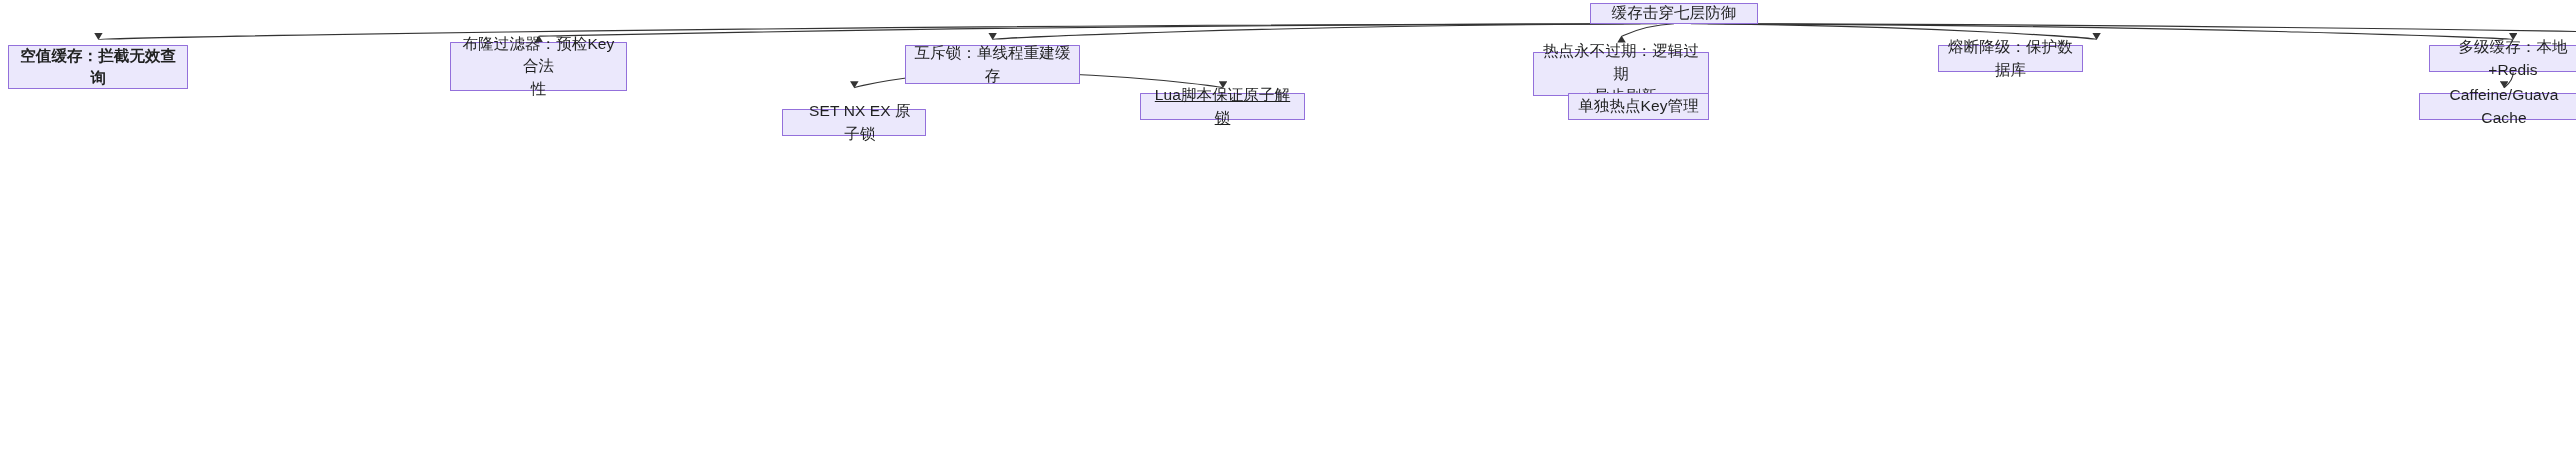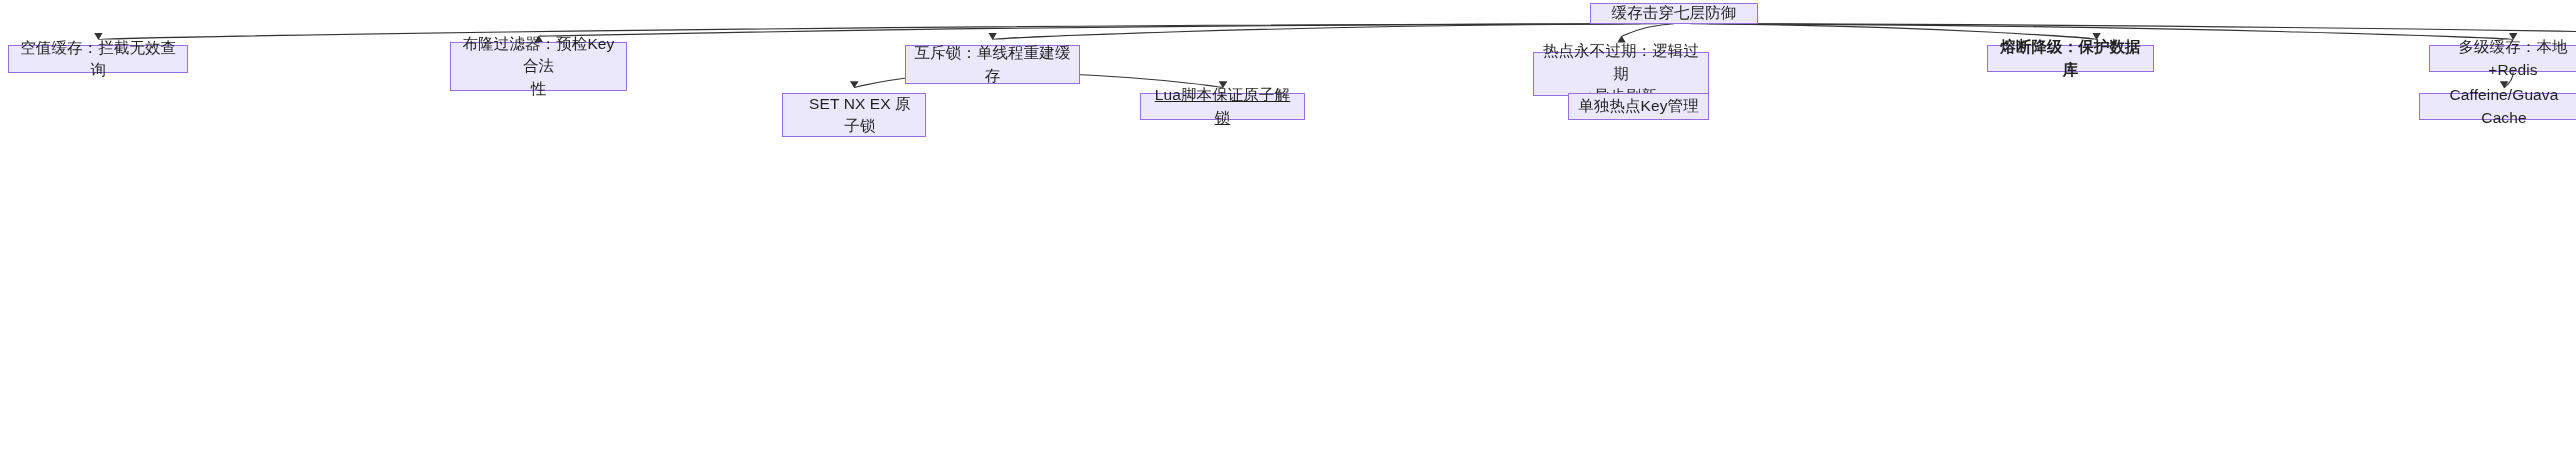--- a/index.html
+++ b/index.html
@@ -72,41 +72,41 @@
         <path d="M 3147,147 C 3167.15,149.72 3179.5,171.48 3179.5,170" fill="none" stroke="#333333" stroke-width="2.2" marker-end="url(#arrowhead)"></path>
         <path d="M 4877.5,140 C 4877.5,158.45 4860,169.52 4860,170" fill="none" stroke="#333333" stroke-width="2.2" marker-end="url(#arrowhead)"></path>
         <path d="M 5697,140 C 5734.2,143.28 5757,169.52 5757,170" fill="none" stroke="#333333" stroke-width="2.2" marker-end="url(#arrowhead)"></path>
       </g>
   </svg>
 
   <div id="node-layer">
       <div class="node" style="left: 1590px; top: 3.1px; width: 168px; height: 20.6px;">
         <span class="label">缓存击穿七层防御</span>
       </div>
-      <div class="node" style="left: 8.2px; top: 45px; width: 180px; height: 28px;">
+      <div class="node" style="left: 8.2px; top: 45px; width: 180px; height: 44px; font-weight: bold;">
         <span class="label">空值缓存：拦截无效查询</span>
       </div>
       <div class="node" style="left: 450px; top: 42px; width: 177px; height: 49px;">
         <span class="label">布隆过滤器：预检Key合法
 性</span>
       </div>
       <div class="node" style="left: 905px; top: 45px; width: 175px; height: 39px;">
         <span class="label">互斥锁：单线程重建缓存</span>
       </div>
       <div class="node" style="left: 1533px; top: 52px; width: 176px; height: 44px;">
         <span class="label">热点永不过期：逻辑过期
 +异步刷新</span>
       </div>
-      <div class="node" style="left: 1987px; top: 45px; width: 167px; height: 27px; font-weight: bold;">
+      <div class="node" style="left: 1938px; top: 45px; width: 145px; height: 27px;">
         <span class="label">熔断降级：保护数据库</span>
       </div>
       <div class="node" style="left: 2429px; top: 45px; width: 168px; height: 27px;">
         <span class="label">多级缓存：本地+Redis</span>
       </div>
-      <div class="node" style="left: 782px; top: 93px; width: 144px; height: 44px; padding-left: 19px;">
+      <div class="node" style="left: 782px; top: 109px; width: 144px; height: 27px; padding-left: 19px;">
         <span class="label">SET NX EX 原子锁</span>
       </div>
       <div class="node" style="left: 1140px; top: 93px; width: 165px; height: 27px; text-decoration: underline;">
         <span class="label">Lua脚本保证原子解锁</span>
       </div>
       <div class="node" style="left: 1568px; top: 93px; width: 141px; height: 27px;">
         <span class="label">单独热点Key管理</span>
       </div>
       <div class="node" style="left: 2419px; top: 93px; width: 170px; height: 27px;">
         <span class="label">Caffeine/Guava Cache</span>

